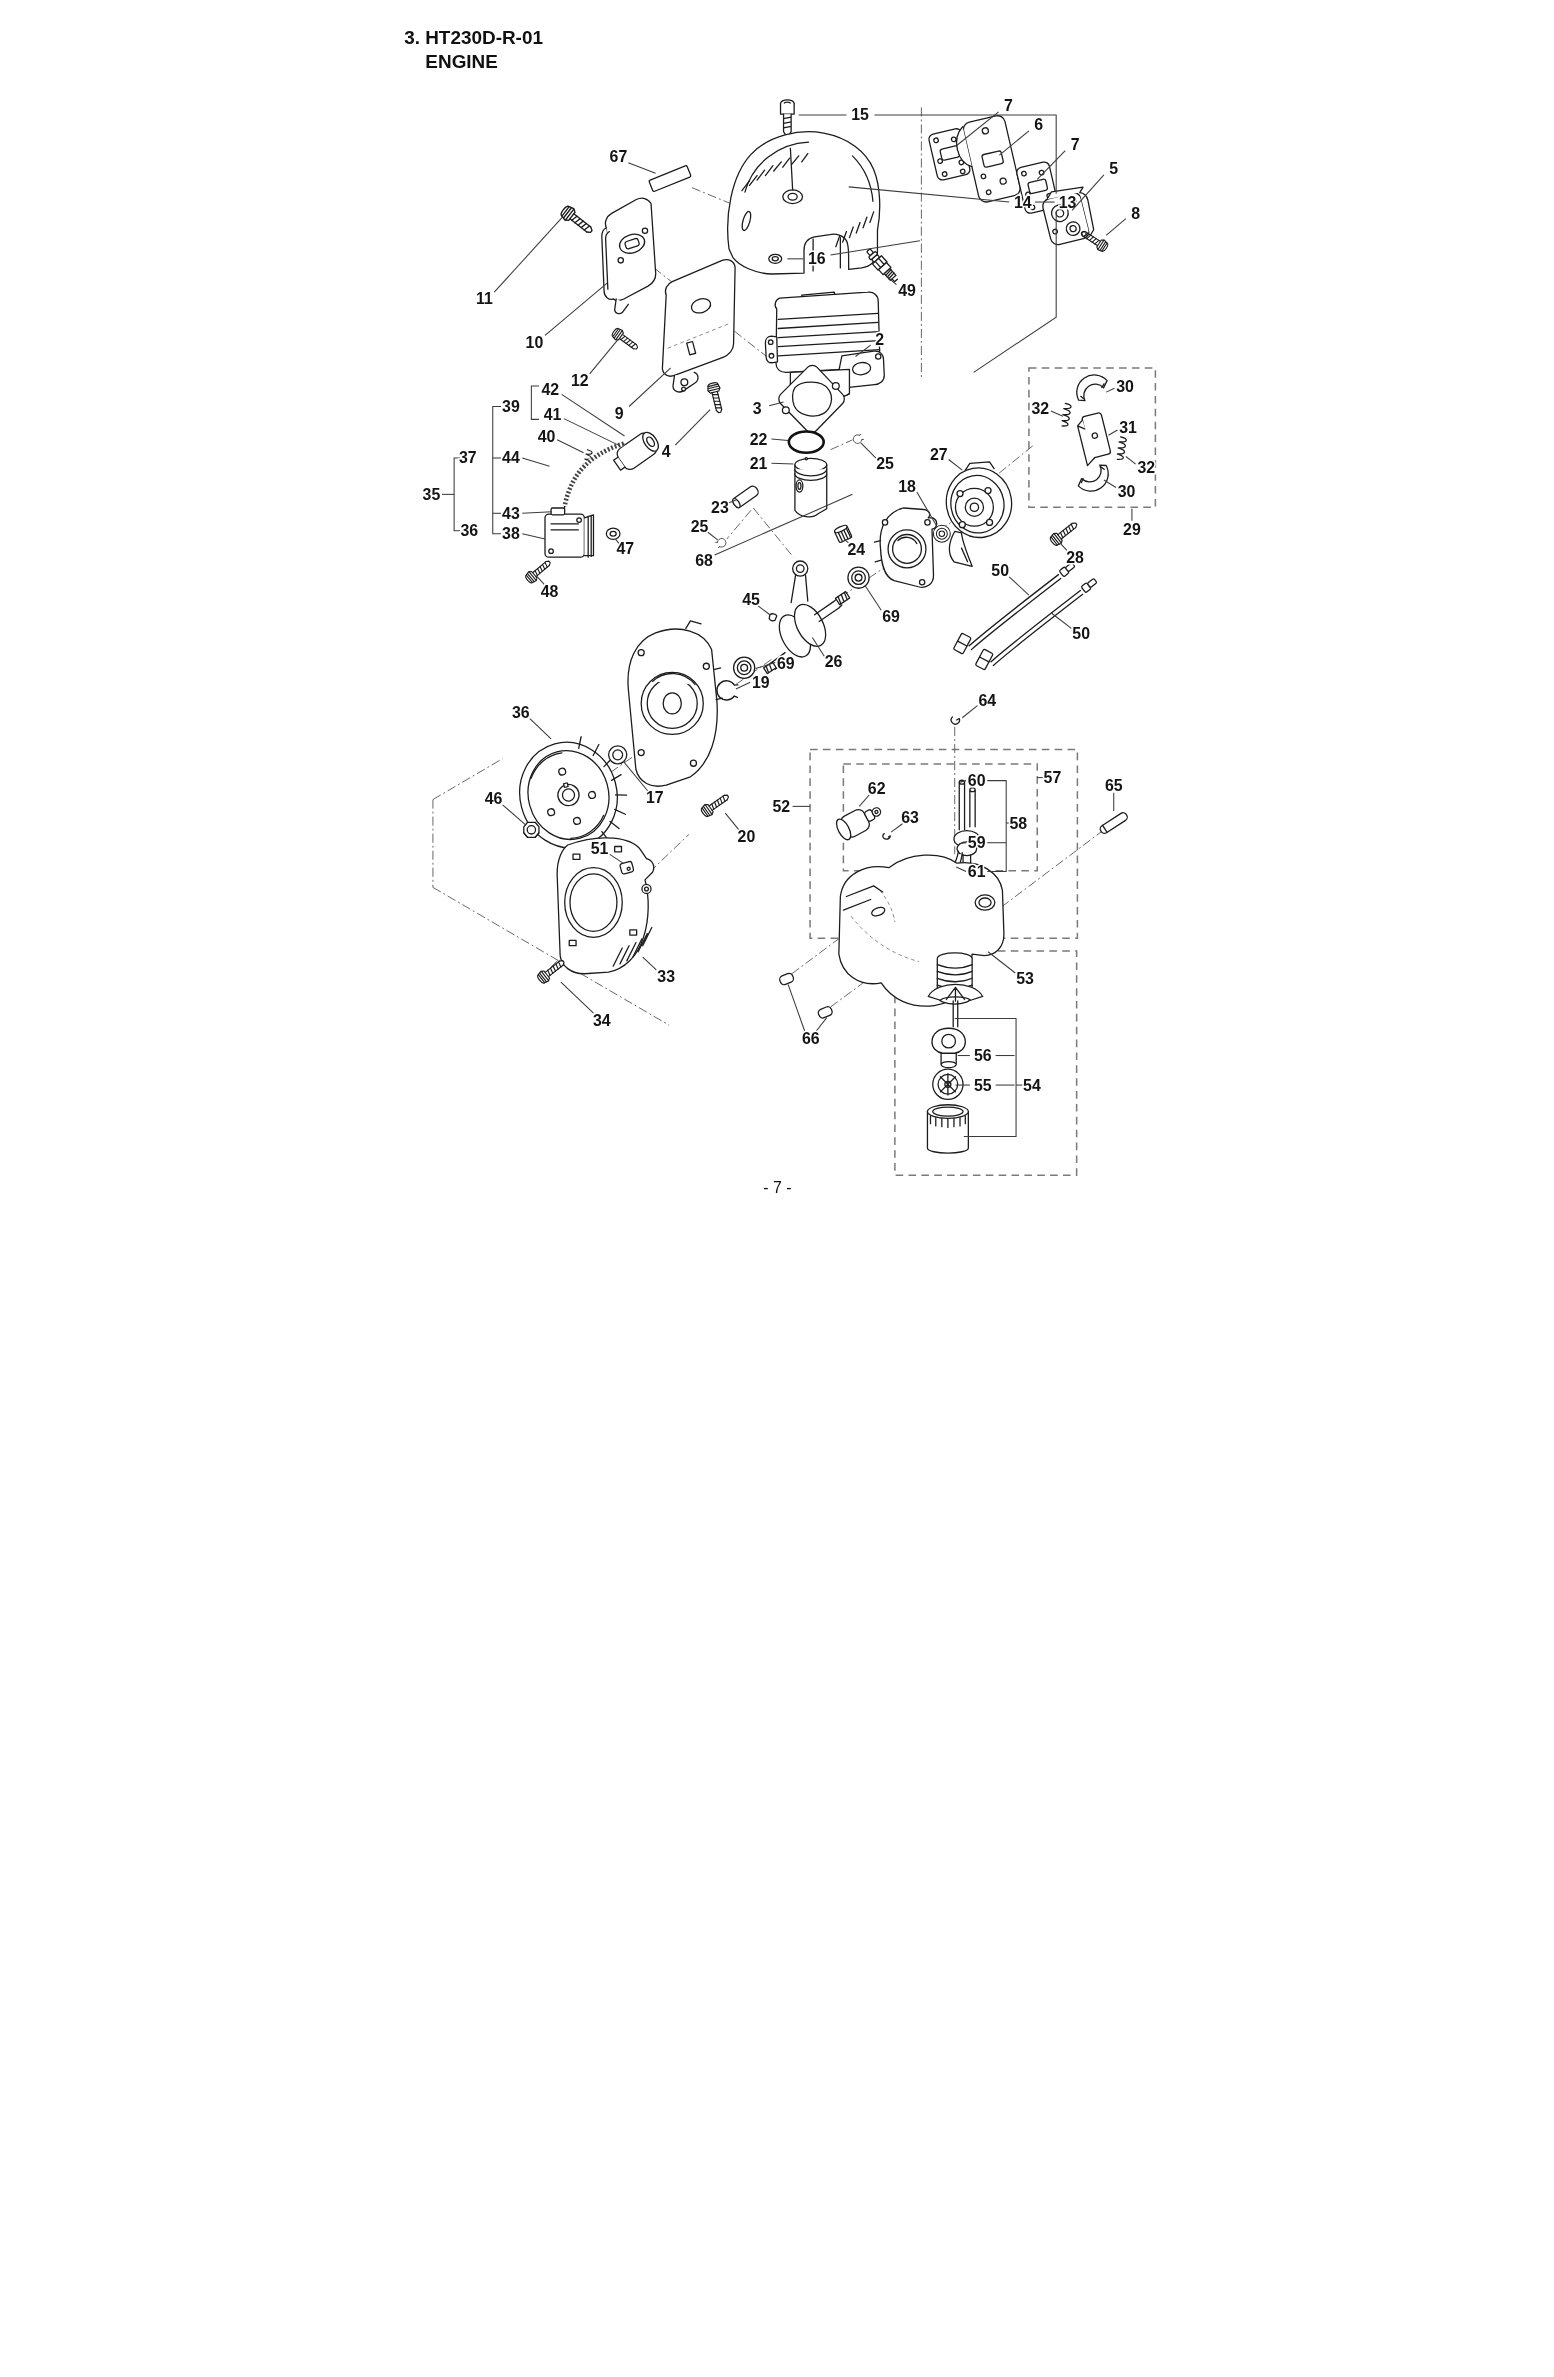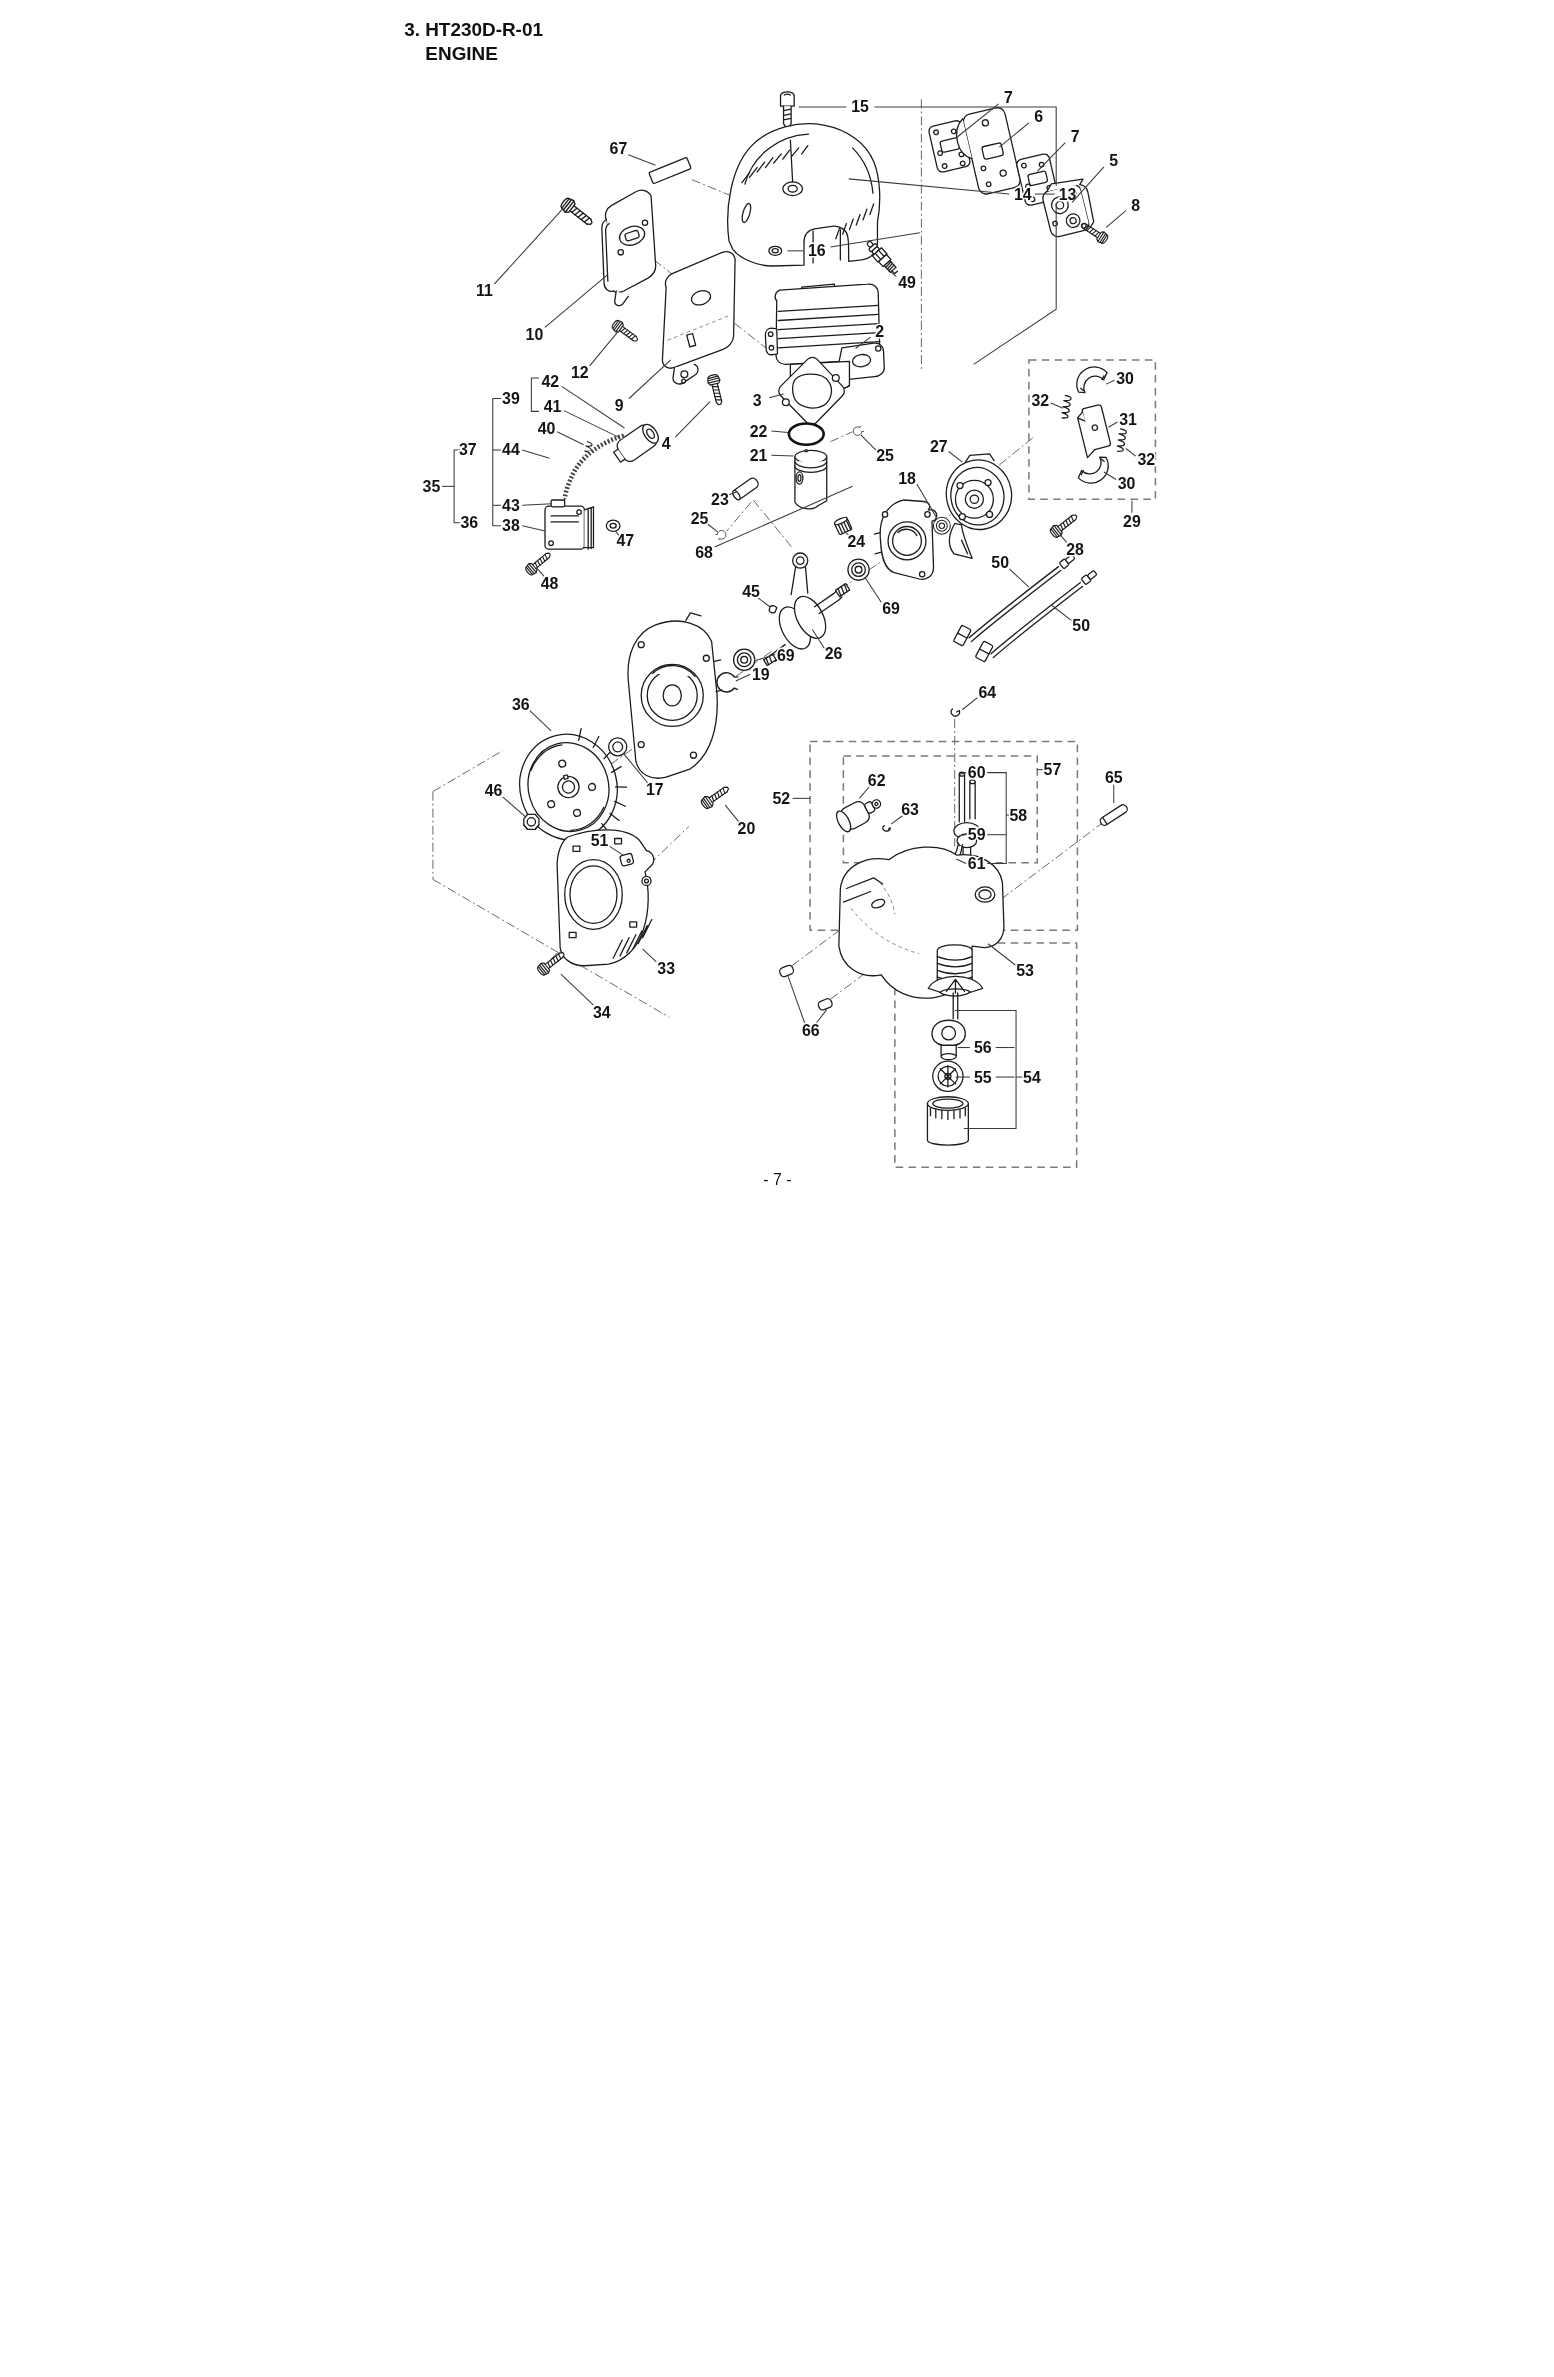--- a/index.html
+++ b/index.html
@@ -1,16 +1,16 @@
 <!DOCTYPE html>
 <html style="font-size:9px"><head>
 <meta charset="utf-8">
 <style>
   html,body{margin:0;padding:0;background:#ffffff;}
-  .page{width:777px;margin:10px auto;background:#ffffff;}
+  .page{width:777px;margin:18px auto;background:#ffffff;}
   svg{display:block;}
   .part{stroke:#1c1c1c;fill:#ffffff;stroke-width:1.7;stroke-linejoin:round;stroke-linecap:round;}
   .bold-ring{stroke:#111;stroke-width:3.4;fill:none;}
   .thin{stroke:#555;stroke-width:1;fill:none;}
   .axis{stroke:#666;stroke-width:1.3;fill:none;stroke-dasharray:12 4 2.5 4;}
   .hid{stroke:#777;stroke-width:1.1;fill:none;stroke-dasharray:5 4;}
   .box{fill:none;stroke:#7a7a7a;stroke-width:2;stroke-dasharray:10 7;}
   .leader{fill:none;stroke:#3c3c3c;stroke-width:1.4;}
   .connector{fill:none;stroke:#3c3c3c;stroke-width:1.4;}
   text{font-family:"Liberation Sans","DejaVu Sans",sans-serif;}

